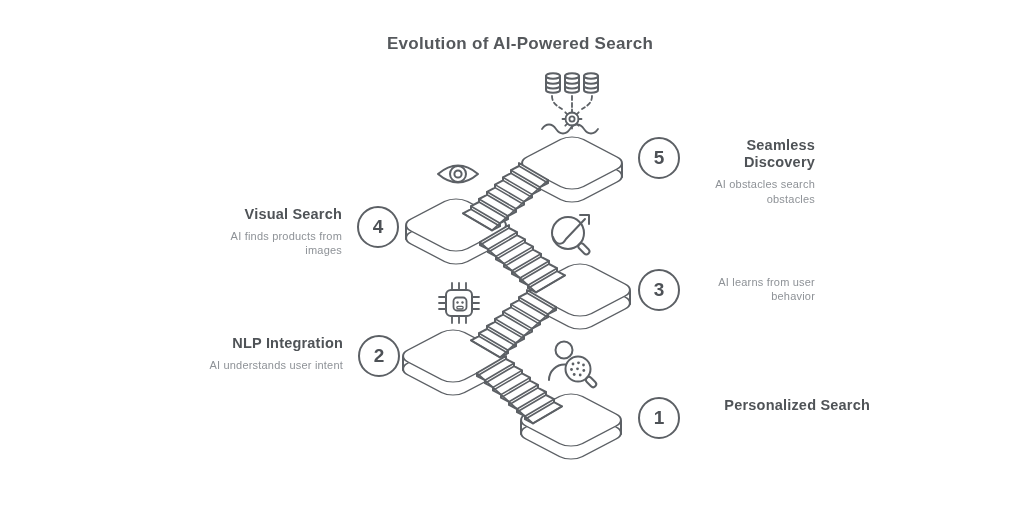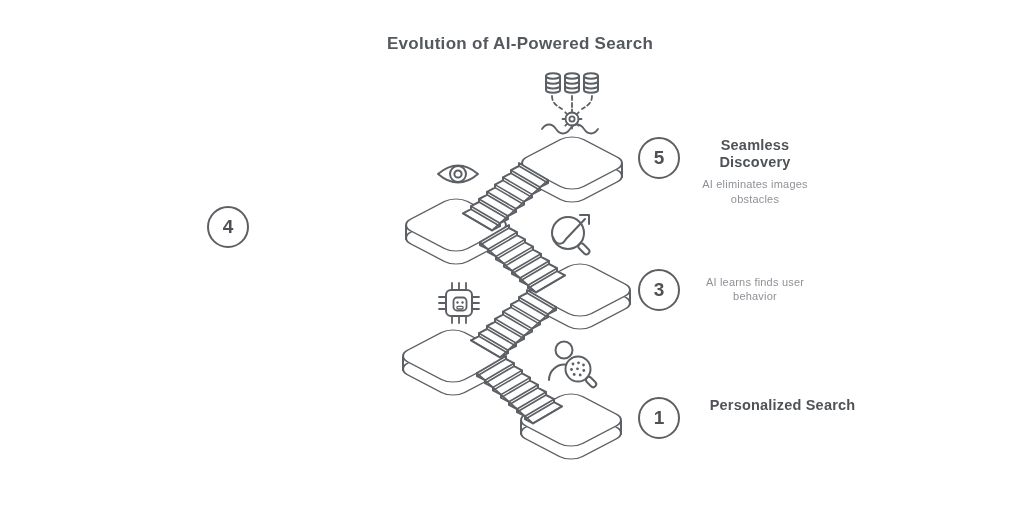--- a/index.html
+++ b/index.html
@@ -16,21 +16,21 @@
   .main-title{
     position:absolute;top:34px;left:520px;transform:translateX(-50%);
     font-size:17px;font-weight:bold;letter-spacing:.3px;color:#55585c;white-space:nowrap;
   }
   .step-block{position:absolute;display:flex;align-items:flex-start;gap:15px}
   .step-circle{
     flex:0 0 auto;width:42px;height:42px;border:2px solid var(--line);border-radius:50%;
     display:flex;align-items:center;justify-content:center;
     font-size:19px;font-weight:bold;color:#4d5156;background:var(--bg);
   }
-  .step-text.right-side{width:120px;text-align:center}
+  .step-text.right-side{width:120px;text-align:right}
   .step-text.wide{width:175px}
   .step-text.left-side{width:135px;text-align:right}
   .step-title{font-size:14.5px;font-weight:bold;line-height:1.18;color:var(--title);letter-spacing:.2px}
   .step-desc{font-size:11px;line-height:1.3;color:var(--body);margin-top:6px;letter-spacing:.2px}
   .step-5{left:638px;top:137px}
   .step-3{left:638px;top:269px}
   .step-1{left:638px;top:397px}
   .step-4{left:207px;top:206px}
   .step-2{left:208px;top:335px}
 </style>
@@ -194,39 +194,52 @@
   </svg>
 
   <div class="main-title">Evolution of AI-Powered Search</div>
 
   <div class="step-block step-5">
     <div class="step-circle">
       <span>5</span>
     </div>
     <div class="step-text right-side">
       <div class="step-title">Seamless Discovery</div>
-      <div class="step-desc">AI eliminates images obstacles</div>
+      <div class="step-desc">AI obstacles search obstacles</div>
     </div>
   </div>
 
   <div class="step-block step-4">
+    <div class="step-text left-side">
+      <div class="step-title">Visual Search</div>
+      <div class="step-desc">AI finds products from images</div>
+    </div>
     <div class="step-circle">
       <span>4</span>
     </div>
   </div>
 
   <div class="step-block step-3">
     <div class="step-circle">
       <span>3</span>
     </div>
     <div class="step-text right-side">
-      <div class="step-desc">AI learns finds user behavior</div>
-    </div>
-  </div>
-
+      <div class="step-desc">AI learns from user behavior</div>
+    </div>
+  </div>
+
+  <div class="step-block step-2">
+    <div class="step-text left-side">
+      <div class="step-title">NLP Integration</div>
+      <div class="step-desc">AI understands user intent</div>
+    </div>
+    <div class="step-circle">
+      <span>2</span>
+    </div>
+  </div>
 
   <div class="step-block step-1">
     <div class="step-circle">
       <span>1</span>
     </div>
     <div class="step-text right-side wide">
       <div class="step-title">Personalized Search</div>
     </div>
   </div>
 

